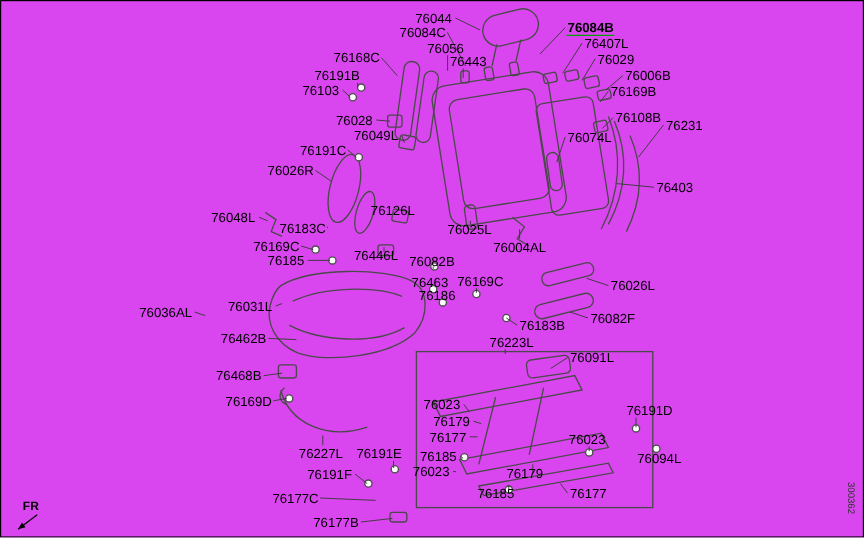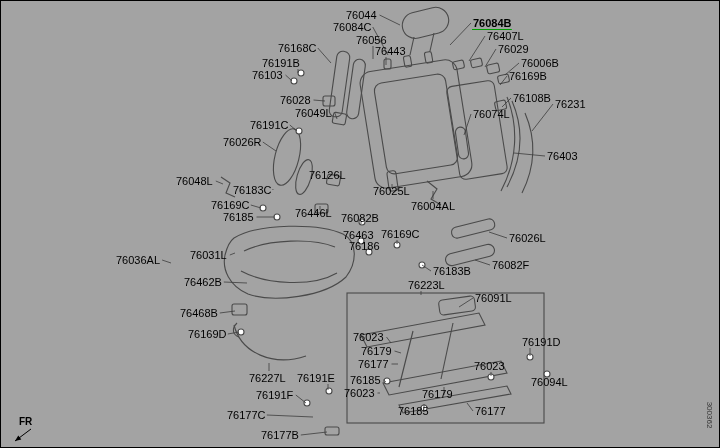--- a/index.html
+++ b/index.html
@@ -1,21 +1,21 @@
 <!DOCTYPE html>
 <html><head>
 <meta charset="utf-8">
 <style>
   html, body { margin: 0; padding: 0; background: #ffffff; }
   .canvas {
     position: relative;
     width: 718px;
     height: 446px;
     border: 1px solid #000;
-    background: #a3a3a3;
+    background: #d946ef;
     overflow: hidden;
   }
   svg text {
     font-family: "Liberation Sans", sans-serif;
     font-size: 11px;
     fill: #000;
   }
   svg text.part-label { cursor: pointer; }
   #leader-layer line { stroke: #3c3c3c; stroke-width: 0.8; }
   #shapes { stroke: #4a4a4a; fill: none; stroke-width: 1.1; }

